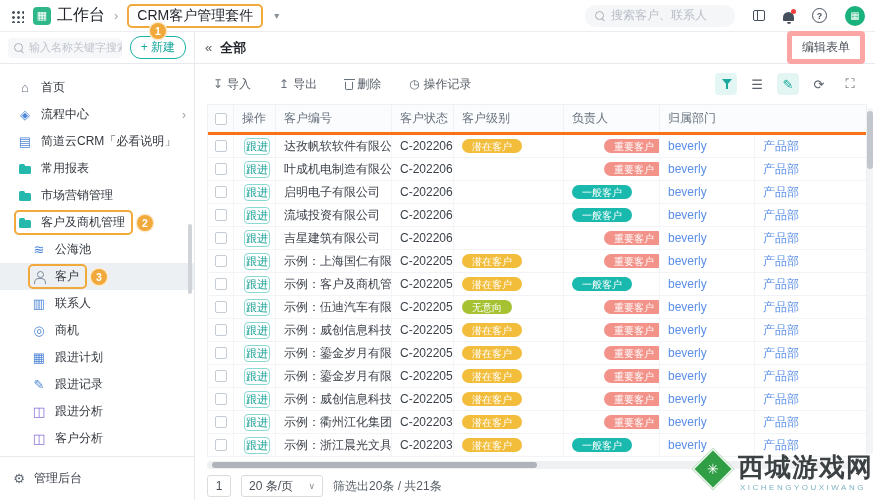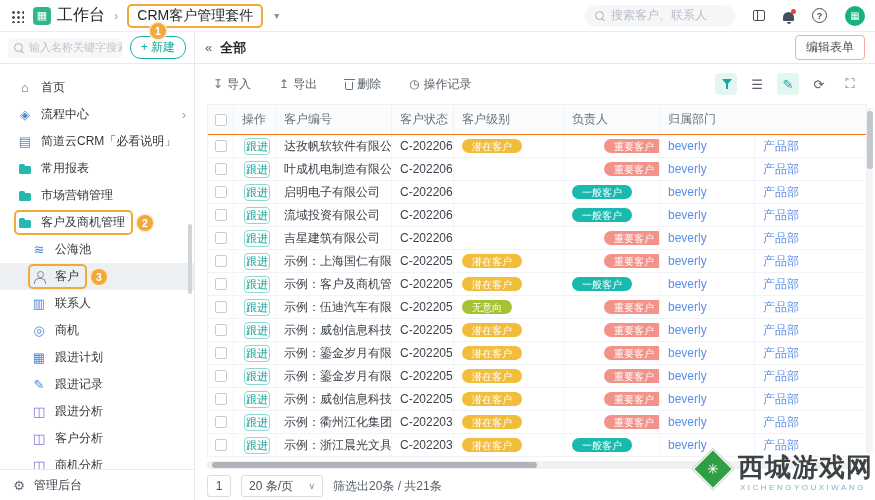--- a/index.html
+++ b/index.html
@@ -35,21 +35,21 @@
   .subbar{height:32px;display:flex;border-bottom:1px solid #e7e9ee;background:#fff;}
   .subbar-left{width:195px;flex:0 0 195px;display:flex;align-items:center;gap:8px;padding:0 8px;border-right:1px solid #e7e9ee;}
   .sb-search{flex:1;display:flex;align-items:center;gap:5px;height:20px;background:#f6f7f9;border-radius:4px;padding:0 6px;color:#bfc5cc;font-size:11px;overflow:hidden;white-space:nowrap;}
   .newbtn{position:relative;border:1.2px solid #19b2a6;color:#17a89b;border-radius:11px;background:#fff;padding:2px 10px;font-size:12px;white-space:nowrap;}
   .ann{display:inline-flex;align-items:center;justify-content:center;width:16px;height:16px;border-radius:50%;
     background:#f2a93b;color:#fff;font-size:10.5px;font-weight:bold;box-shadow:0 0 0 1.5px #fdebd0;}
   .ann-1{position:absolute;top:-14px;left:50%;margin-left:-8px;}
   .subbar-main{flex:1;display:flex;align-items:center;gap:8px;padding:0 10px;}
   .collapse{color:#585f66;font-size:13px;}
   .view-title{font-weight:bold;font-size:13px;color:#1f2329;margin-right:auto;}
-  .editform{border:1px solid #fca5a5;border-radius:4px;background:#fff;color:#4b5158;font-size:12px;padding:3px 10px;}
+  .editform{border:5px solid #fca5a5;border-radius:4px;background:#fff;color:#4b5158;font-size:12px;padding:3px 10px;}
 
   
   .layout{display:flex;height:436px;}
   .sidebar{position:relative;width:195px;flex:0 0 195px;border-right:1px solid #e7e9ee;background:#fff;overflow:hidden;}
   .sb-list{padding-top:10px;}
   .sb-item{position:relative;height:27px;display:flex;align-items:center;padding:0 8px 0 14px;cursor:pointer;}
   .sb-item.ind{padding-left:28px;}
   .sb-item.sel{background:#edf0f3;}
   .sb-wrap{display:inline-flex;align-items:center;gap:9px;padding:2px 6px 2px 2px;border:2px solid transparent;border-radius:5px;max-width:170px;}
   .sb-wrap.hl{border-color:#f2a93b;}
@@ -66,41 +66,41 @@
   .i-pool{color:#4f87d6;} .i-pool::before{content:"≋";}
   .i-person{position:relative;}
   .i-person::before{content:"";position:absolute;left:4.5px;top:1px;width:5px;height:5px;border-radius:50%;border:1.4px solid #7a8aa0;}
   .i-person::after{content:"";position:absolute;left:2px;bottom:0;width:10px;height:5px;border:1.4px solid #7a8aa0;border-bottom:none;border-radius:5px 5px 0 0;}
   .i-card{color:#4f87d6;} .i-card::before{content:"▥";}
   .i-target{color:#4f87d6;} .i-target::before{content:"◎";}
   .i-calendar{color:#4f87d6;} .i-calendar::before{content:"▦";}
   .i-record{color:#4f87d6;} .i-record::before{content:"✎";}
   .i-chart{color:#8a6fd8;} .i-chart::before{content:"◫";}
   .i-gear{color:#5b6470;} .i-gear::before{content:"⚙";}
-  .sb-footer{position:absolute;left:0;right:0;bottom:0;height:31px;border-top:1px solid #e8eaee;display:flex;align-items:center;gap:8px;padding:0 12px;background:#fff;}
+  .sb-footer{position:absolute;left:0;right:0;bottom:0;height:44px;border-top:1px solid #e8eaee;display:flex;align-items:center;gap:8px;padding:0 12px;background:#fff;}
   .sb-vbar{position:absolute;right:2px;top:160px;width:4px;height:70px;border-radius:2px;background:#d0d4d9;}
 
   
   .main{position:relative;flex:1;display:flex;flex-direction:column;background:#fff;overflow:hidden;}
   .toolbar{height:40px;display:flex;align-items:center;gap:16px;padding:0 14px 0 12px;}
   .addbtn{background:#16a89c;color:#fff;border:none;border-radius:4px;padding:5px 15px;font-size:12.5px;white-space:nowrap;}
   .tbtn{display:inline-flex;align-items:center;gap:4px;color:#565d66;font-size:12px;background:none;border:none;white-space:nowrap;}
   .tico{color:#6a727c;font-size:12px;line-height:1;}
   .i-trash{width:8px;height:8px;border:1.2px solid #6a727c;border-top:none;border-radius:0 0 2px 2px;position:relative;margin-top:3px;}
   .i-trash::before{content:"";position:absolute;top:-3px;left:-2.5px;right:-2.5px;height:1.2px;background:#6a727c;}
   .tool-right{margin-left:auto;display:flex;align-items:center;gap:9px;}
   .ibtn{width:22px;height:22px;border-radius:4px;display:inline-flex;align-items:center;justify-content:center;color:#596069;font-size:13px;background:none;border:none;}
   .ibtn.active{background:#e4f6f4;color:#17a89b;}
   .i-funnel{position:relative;width:12px;height:12px;}
   .i-funnel::before{content:"";position:absolute;left:1px;top:1px;border-left:5px solid transparent;border-right:5px solid transparent;border-top:6px solid currentColor;}
   .i-funnel::after{content:"";position:absolute;left:5px;top:6px;width:2px;height:5px;background:currentColor;}
 
   .tablebox{margin:0 8px 0 12px;border:1px solid #eef0f3;border-bottom:none;}
   .grow{display:grid;grid-template-columns:26px 42px 116px 62px 110px 96px 95px minmax(30px,1fr);}
-  .hrow{height:30px;background:#fbfcfd;border-bottom:1px solid #f97316;}
+  .hrow{height:30px;background:#fbfcfd;border-bottom:3px solid #f97316;}
   .hc{display:flex;align-items:center;padding-left:8px;color:#69727f;font-size:12px;border-right:1px solid #f0f2f5;overflow:hidden;white-space:nowrap;}
   .hc:last-child{border-right:none;}
   .cbx{width:12px;height:12px;border:1.2px solid #c6ccd4;border-radius:2px;background:#fff;}
   .hc.center,.tc.center{justify-content:center;padding-left:0;}
   .trow{height:23px;border-bottom:1px solid #f1f3f6;background:#fff;}
   .tc{display:flex;align-items:center;padding-left:8px;font-size:12px;color:#3c424a;border-right:1px solid #f3f5f8;overflow:hidden;white-space:nowrap;}
   .tc:last-child{border-right:none;}
   .followbtn{border:1px solid #87d9d2;color:#14a095;background:#fff;border-radius:4px;font-size:11px;padding:1px 1px;line-height:13px;margin-left:2px;}
   .pill{display:inline-block;padding:0 10px;height:14px;line-height:16px;border-radius:8px;color:#fff;font-size:10px;white-space:nowrap;}
   .p-potential{background:#f2bd3a;}

